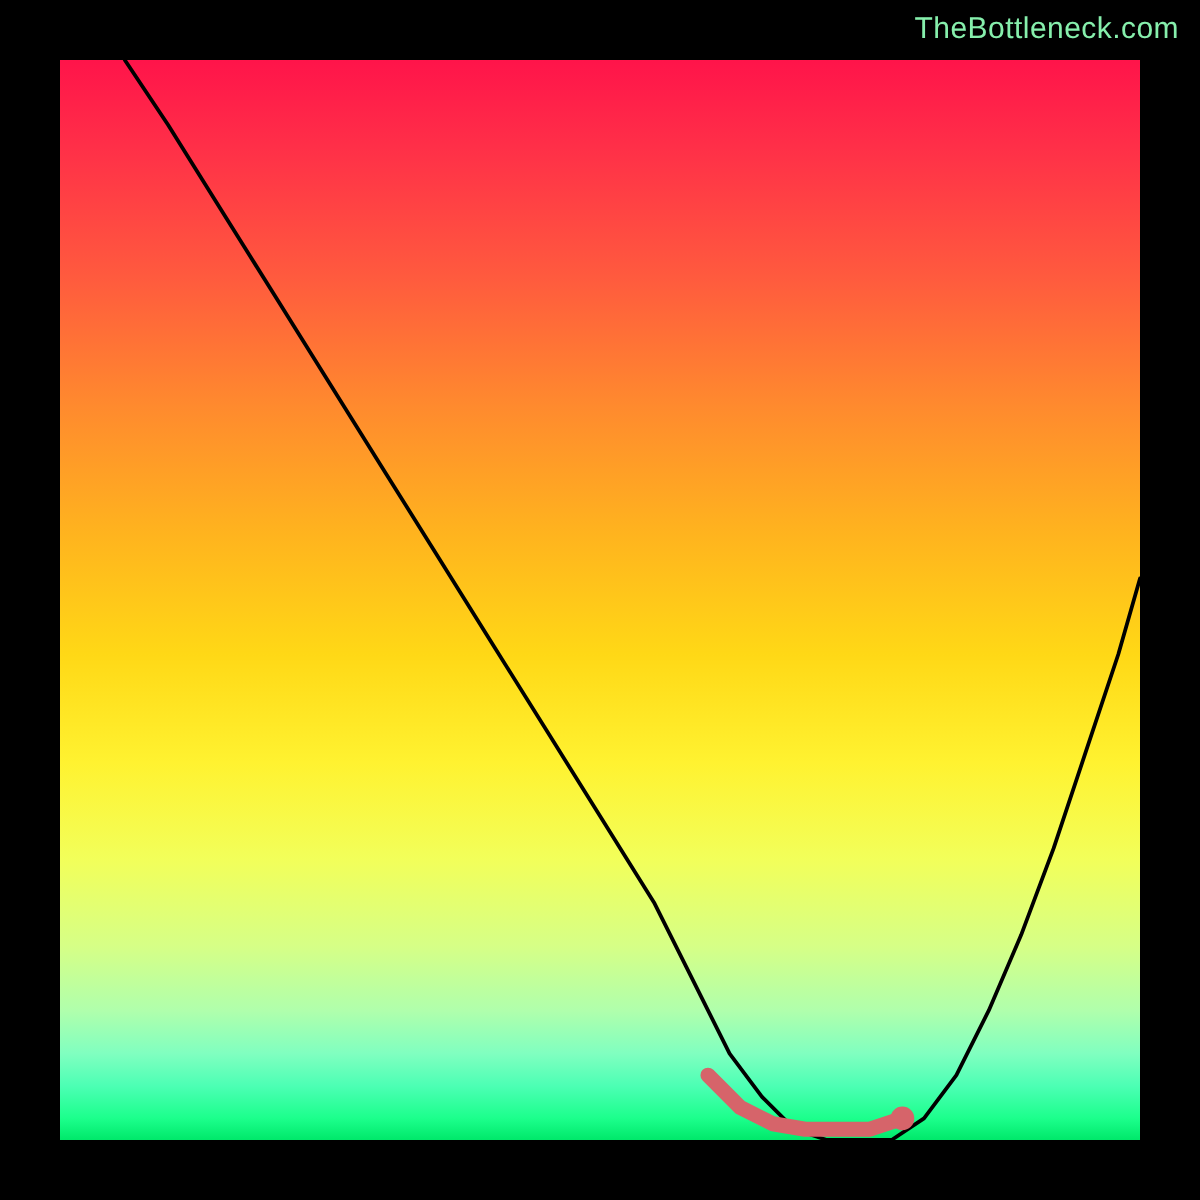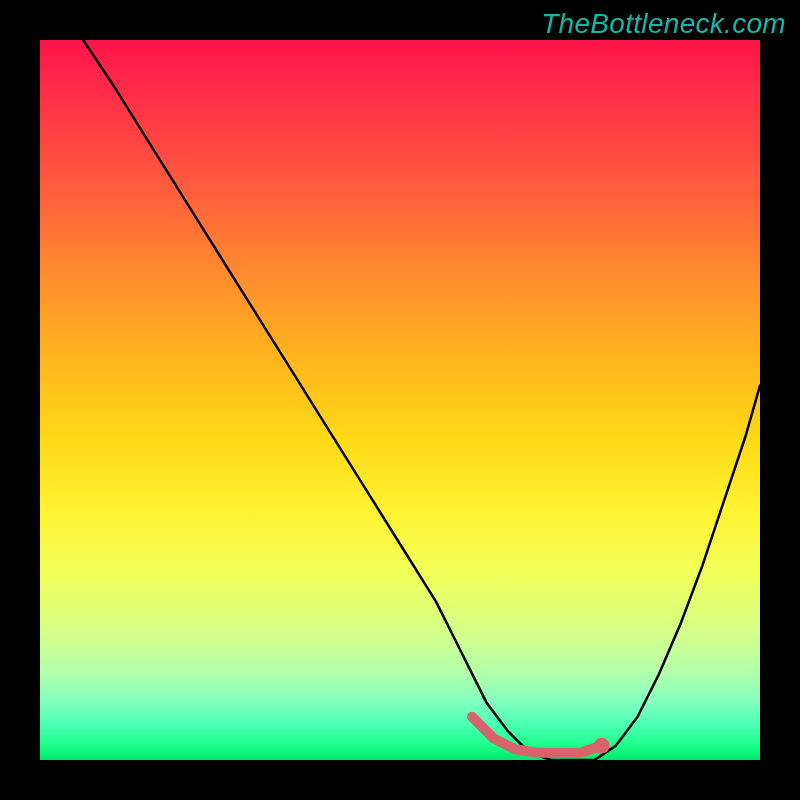--- a/index.html
+++ b/index.html
@@ -37,26 +37,25 @@
       #80ffc0 92%,
       #4cffb4 95%,
       #1cff8c 98%,
       #00e86a 100%
     );
   }
   .watermark {
     position: absolute;
     top: 8px;
     right: 14px;
-    color: #14b8a6;
-    font-size: 28px;
+    color: #86efac;
+    font-size: 20px;
     font-weight: 500;
     letter-spacing: 0.3px;
     user-select: none;
-    font-style: italic;
   }
   svg.curve {
     position: absolute;
     left: 0;
     top: 0;
     width: 100%;
     height: 100%;
     overflow: visible;
   }
 </style>

